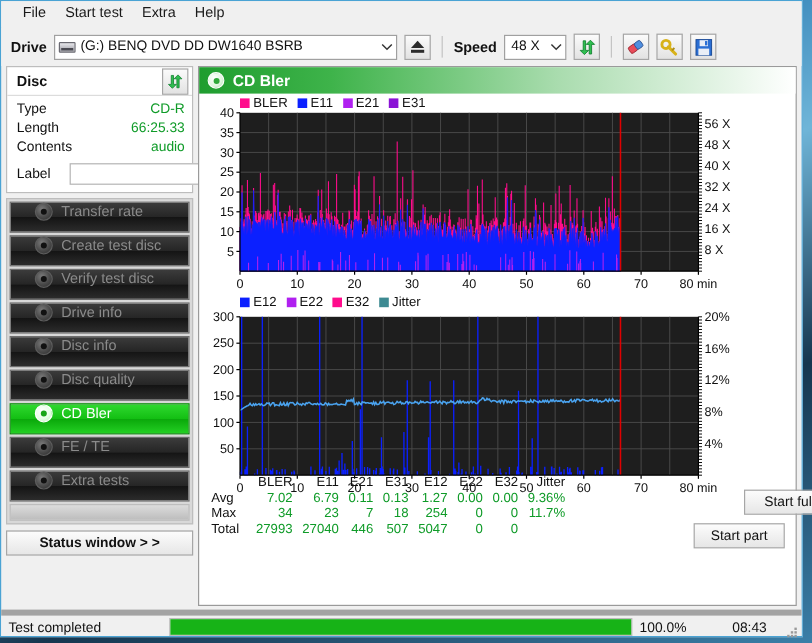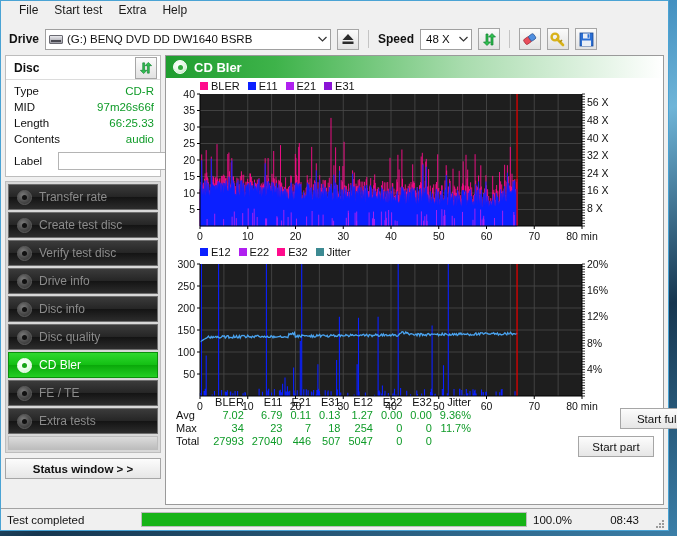--- a/index.html
+++ b/index.html
@@ -161,22 +161,22 @@
     border: 1px solid #bdbdbd;
     background: #d8d8d8;
     padding: 2px;
     flex: 0 0 auto;
   }
   .test-btn {
     height: 26px;
     margin-bottom: 2px;
     border: 1px solid #6e6e6e;
     background: linear-gradient(#3b3b3b 0%, #252525 50%, #141414 51%, #2c2c2c 100%);
-    display: flex; align-items: center;
-    padding-left: 8px;
+    display: flex; align-items: flex-start;
+    padding-left: 20px;
     gap: 7px;
   }
   .test-btn .tlabel { font-size: 12px; color: #8b8b8b; }
   .test-btn.active {
     background: linear-gradient(#2fd92f 0%, #13bf13 50%, #0aa80a 51%, #23cf23 100%);
     border-color: #0b8f0b;
   }
   .test-btn.active .tlabel { color: #ffffff; }
   .tico { width: 15px; height: 15px; flex: 0 0 15px; position: relative; }
   .tico .ring {
@@ -255,22 +255,22 @@
     position: absolute;
     width: 76px; height: 21px;
     border: 1px solid #a6a6a6;
     background: linear-gradient(#fcfcfc,#e6e6e6);
     display: flex; align-items: center; justify-content: center;
     font-size: 11.5px; color: #111;
   }
   
   #statusbar {
     height: 22px;
-    display: flex; align-items: center;
-    border-top: 1px solid #a3a3a3;
+    display: flex; align-items: flex-end;
+    border-top: 5px solid #a3a3a3;
     background: #f0f0f0;
     font-size: 11.5px; color: #111;
     flex: 0 0 22px;
     margin-top: 3px;
   }
   #status-text { padding-left: 6px; flex: 0 0 140px; }
   #progress-outer {
     flex: 1; height: 15px;
     background: #ffffff; border: 1px solid #bcbcbc;
     position: relative; margin-right: 6px;
@@ -370,24 +370,20 @@
             <svg width="14" height="14" viewBox="0 0 15 15">
               <path d="M4 2 L4 10 L1.5 10 L5 13.5 L8.5 10 L6 10 L6 2 Z" fill="#2fbf4f" stroke="#0f7f2f" stroke-width="0.7"></path>
               <path d="M11 13 L11 5 L13.5 5 L10 1.5 L6.5 5 L9 5 L9 13 Z" fill="#2fbf4f" stroke="#0f7f2f" stroke-width="0.7"></path>
             </svg>
           </div>
         </div>
         <div id="disc-rows">
           <div class="drow">
             <span class="k">Type</span>
             <span class="v">CD-R</span>
-          </div>
-          <div class="drow">
-            <span class="k">MID</span>
-            <span class="v">97m26s66f</span>
           </div>
           <div class="drow">
             <span class="k">Length</span>
             <span class="v">66:25.33</span>
           </div>
           <div class="drow">
             <span class="k">Contents</span>
             <span class="v">audio</span>
           </div>
           <div id="label-row">

